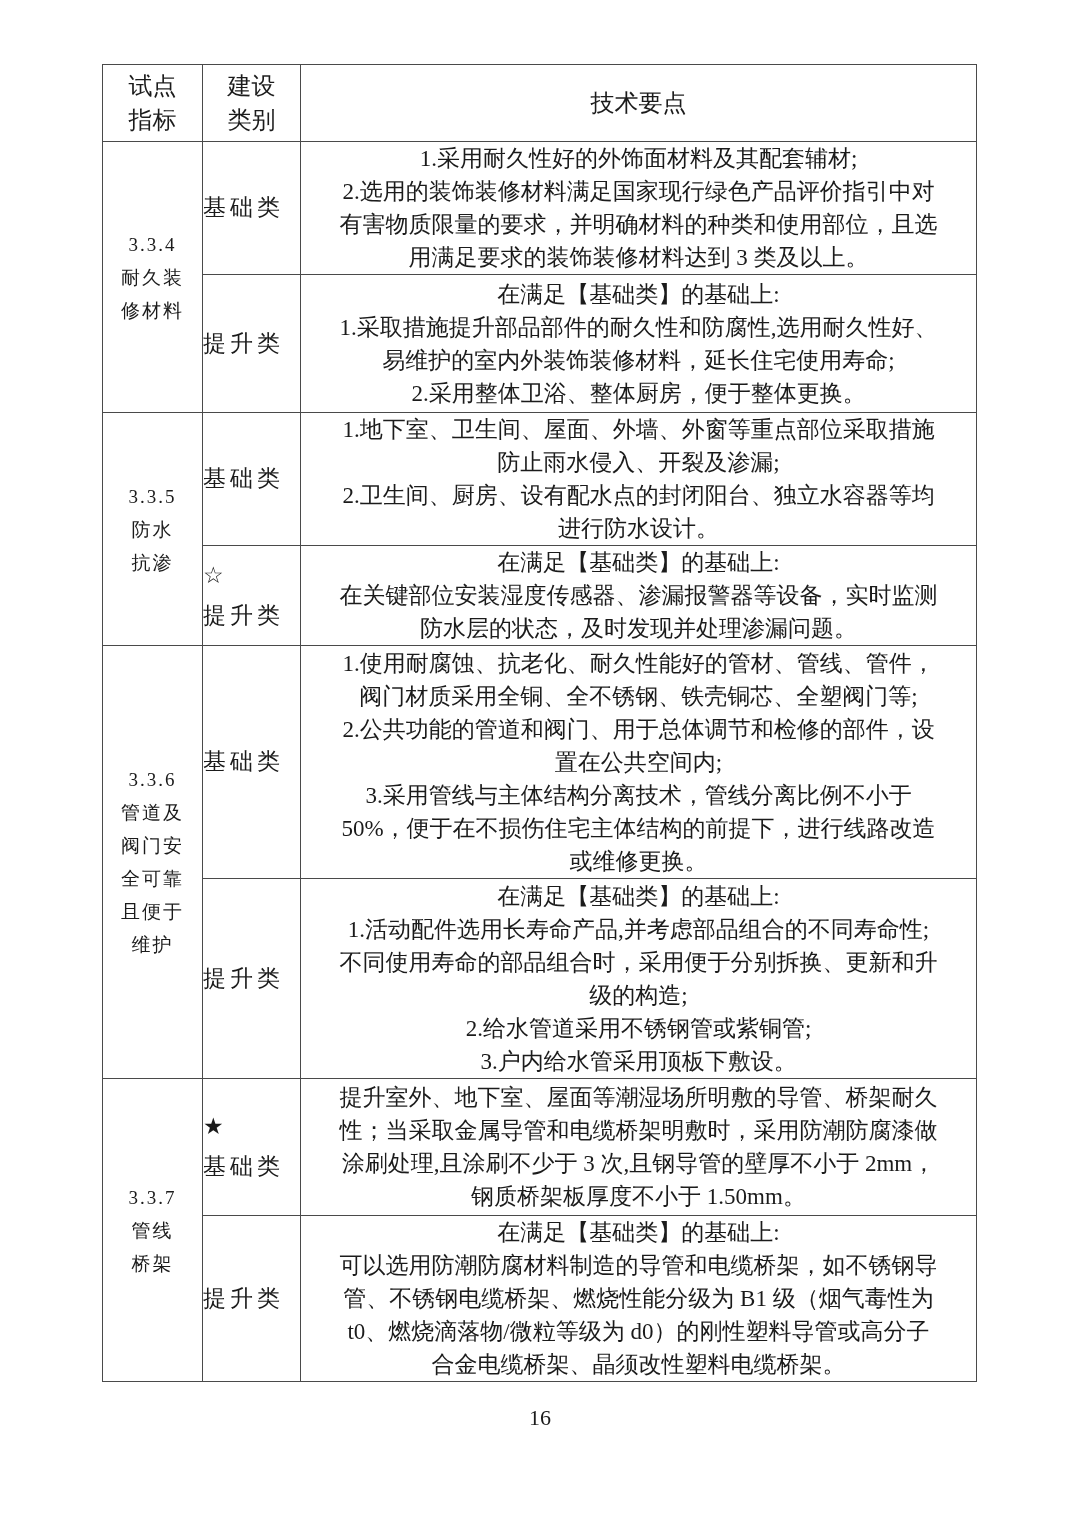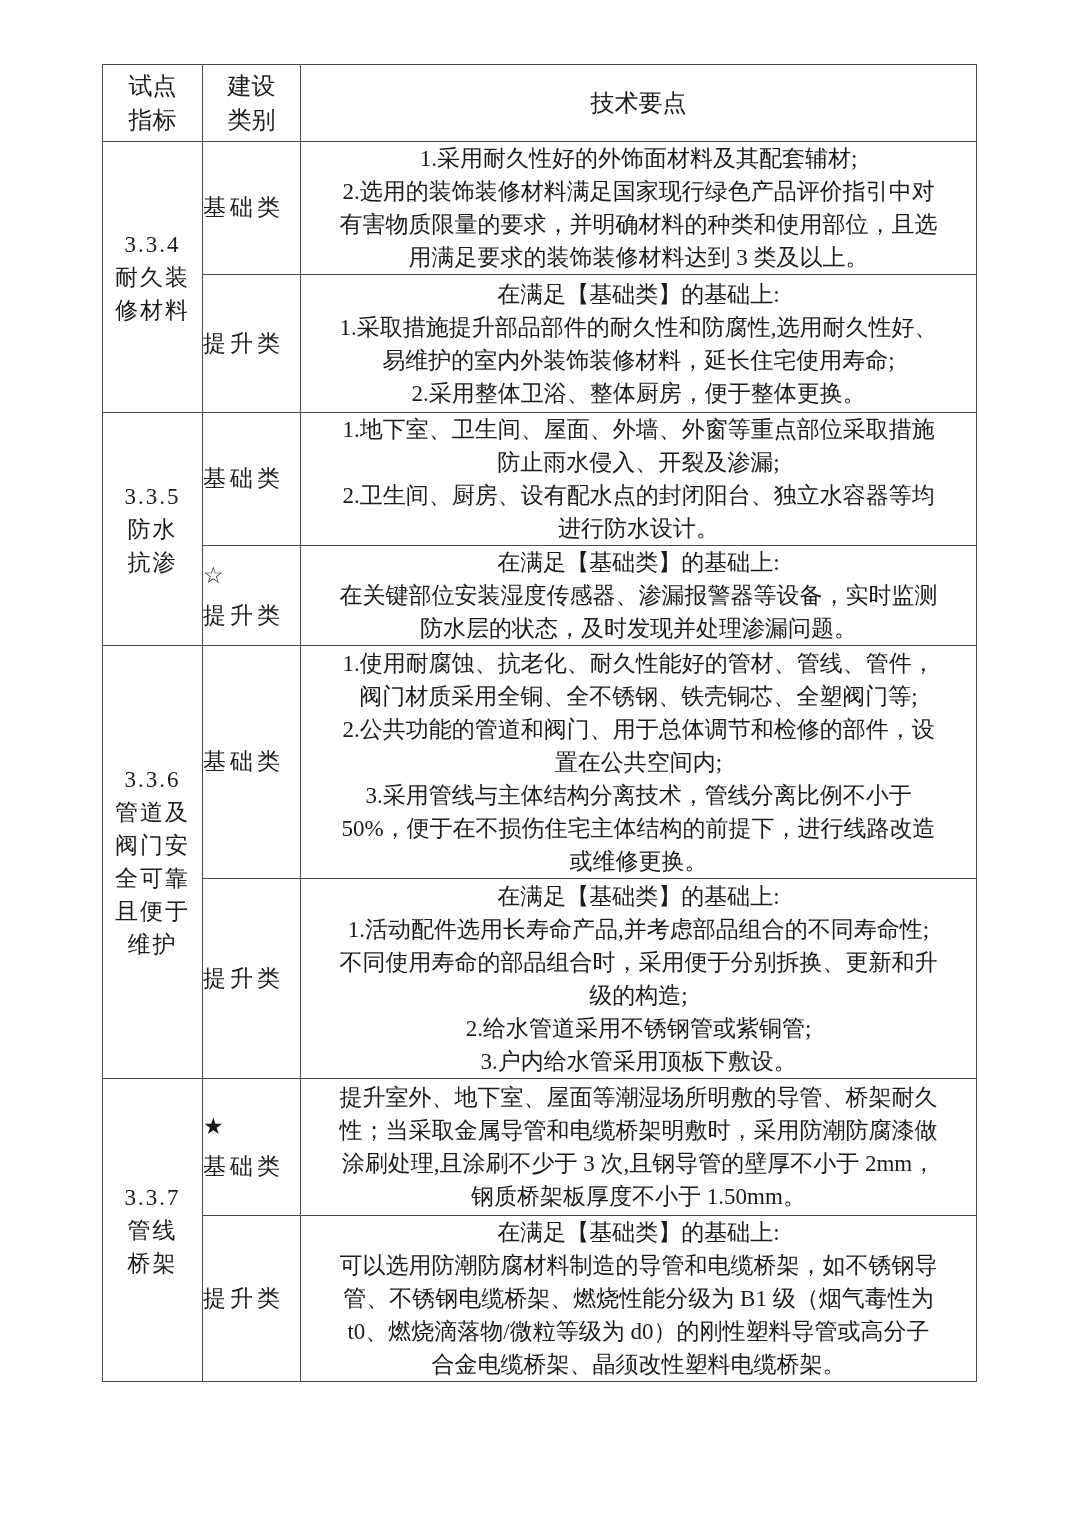--- a/index.html
+++ b/index.html
@@ -33,21 +33,21 @@
   }
   .hdr {
     font-weight: bold;
     text-align: center;
     font-size: 24px;
     line-height: 34px;
     white-space: pre-line;
   }
   .ind {
     text-align: center;
-    font-size: 23px;
+    font-size: 19px;
     line-height: 33px;
     letter-spacing: 2px;
     white-space: pre-line;
   }
   .cat {
     text-align: left;
     font-size: 23px;
     line-height: 40px;
     letter-spacing: 4px;
     white-space: pre-line;
@@ -164,13 +164,14 @@
         <td class="cat">提升类</td>
         <td class="pts">在满足【基础类】的基础上:
 可以选用防潮防腐材料制造的导管和电缆桥架，如不锈钢导
 管、不锈钢电缆桥架、燃烧性能分级为 B1 级（烟气毒性为
 t0、燃烧滴落物/微粒等级为 d0）的刚性塑料导管或高分子
 合金电缆桥架、晶须改性塑料电缆桥架。</td>
       </tr>
     </tbody>
   </table>
 
+  <div id="page-number">16</div>
 </div>
 
 </body></html>

